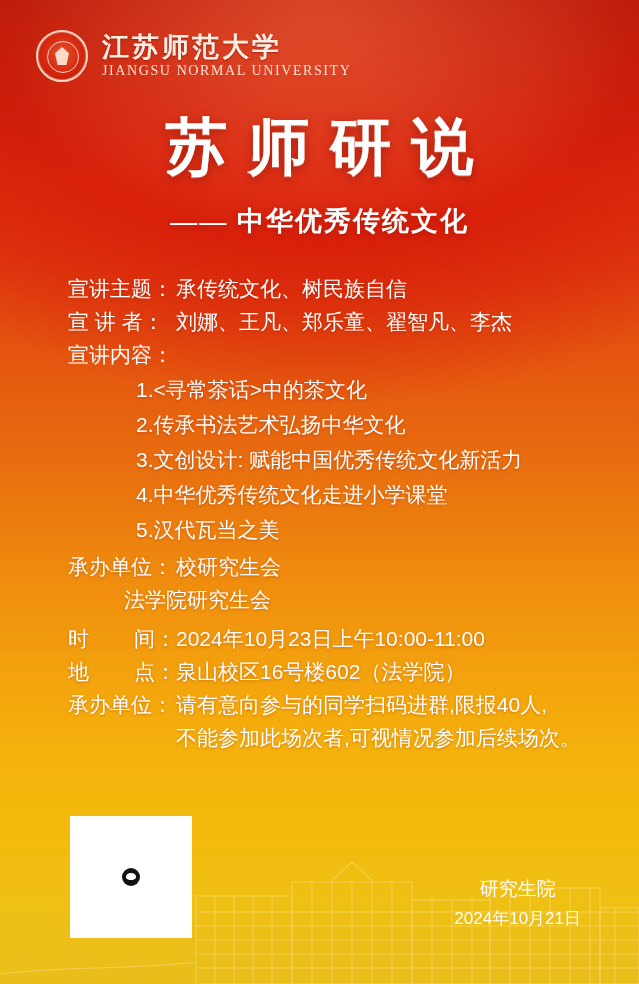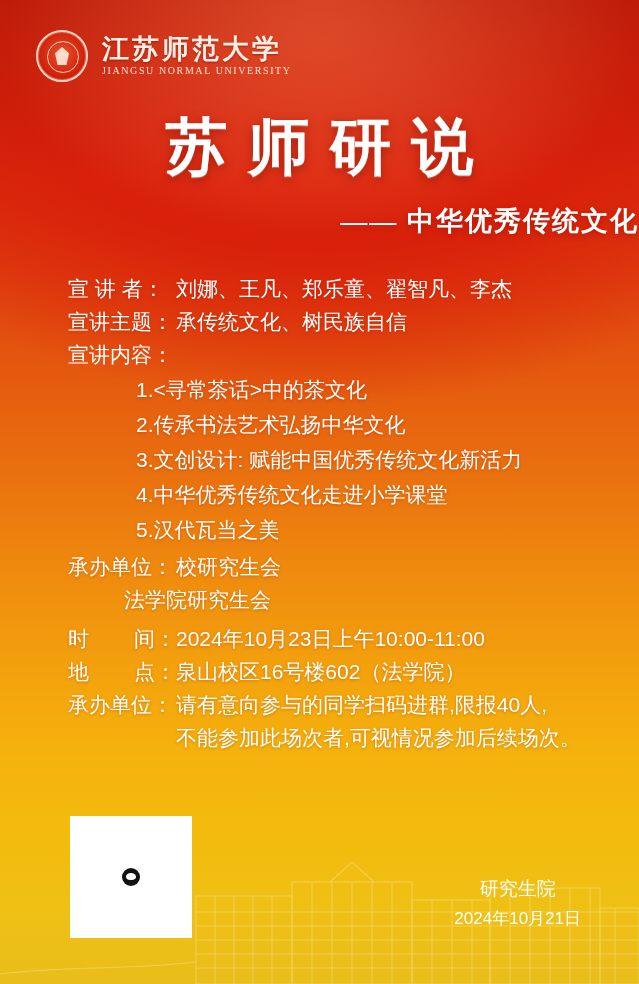--- a/index.html
+++ b/index.html
@@ -94,21 +94,21 @@
     font-family: "Liberation Serif", serif;
     font-size: 27px;
     font-weight: bold;
     color: #fdeee4;
     letter-spacing: 3px;
     line-height: 1;
     text-shadow: 0 1px 2px rgba(120,10,0,0.5);
   }
   .logo-en {
     font-family: "Liberation Serif", serif;
-    font-size: 10px;
+    font-size: 14px;
     color: #fae3d4;
     letter-spacing: 1.6px;
     line-height: 1;
   }
 
   
   .main-title {
     position: absolute;
     top: 116px;
     left: 0;
@@ -121,21 +121,21 @@
     text-indent: 20px;
     color: #ffffff;
     line-height: 1;
     text-shadow: 0 3px 10px rgba(130,12,0,0.55), 0 1px 0 rgba(255,210,180,0.5);
   }
   .sub-title {
     position: absolute;
     top: 208px;
     left: 0;
     width: 100%;
-    text-align: right;
+    text-align: center;
     font-family: "Liberation Serif", serif;
     font-weight: bold;
     font-size: 27px;
     letter-spacing: 2px;
     color: #ffffff;
     line-height: 1;
     text-shadow: 0 2px 6px rgba(130,12,0,0.45);
   }
 
   
@@ -322,27 +322,27 @@
       <div class="logo-en">JIANGSU NORMAL UNIVERSITY</div>
     </div>
   </div>
 
   <div class="main-title">苏师研说</div>
   <div class="sub-title">—— 中华优秀传统文化</div>
 
   <div class="body-block">
 
     <div class="row">
+      <div class="label">宣讲主题：</div>
+      <div class="value">承传统文化、树民族自信</div>
+    </div>
+
+    <div class="row">
       <div class="label">宣 讲 者：</div>
       <div class="value">刘娜、王凡、郑乐童、翟智凡、李杰</div>
-    </div>
-
-    <div class="row">
-      <div class="label">宣讲主题：</div>
-      <div class="value">承传统文化、树民族自信</div>
     </div>
 
     <div class="content-row">
       <div class="label">宣讲内容：</div>
       <ul class="list">
         <li>1.&lt;寻常茶话&gt;中的茶文化</li>
         <li>2.传承书法艺术弘扬中华文化</li>
         <li>3.文创设计: 赋能中国优秀传统文化新活力</li>
         <li>4.中华优秀传统文化走进小学课堂</li>
         <li>5.汉代瓦当之美</li>

